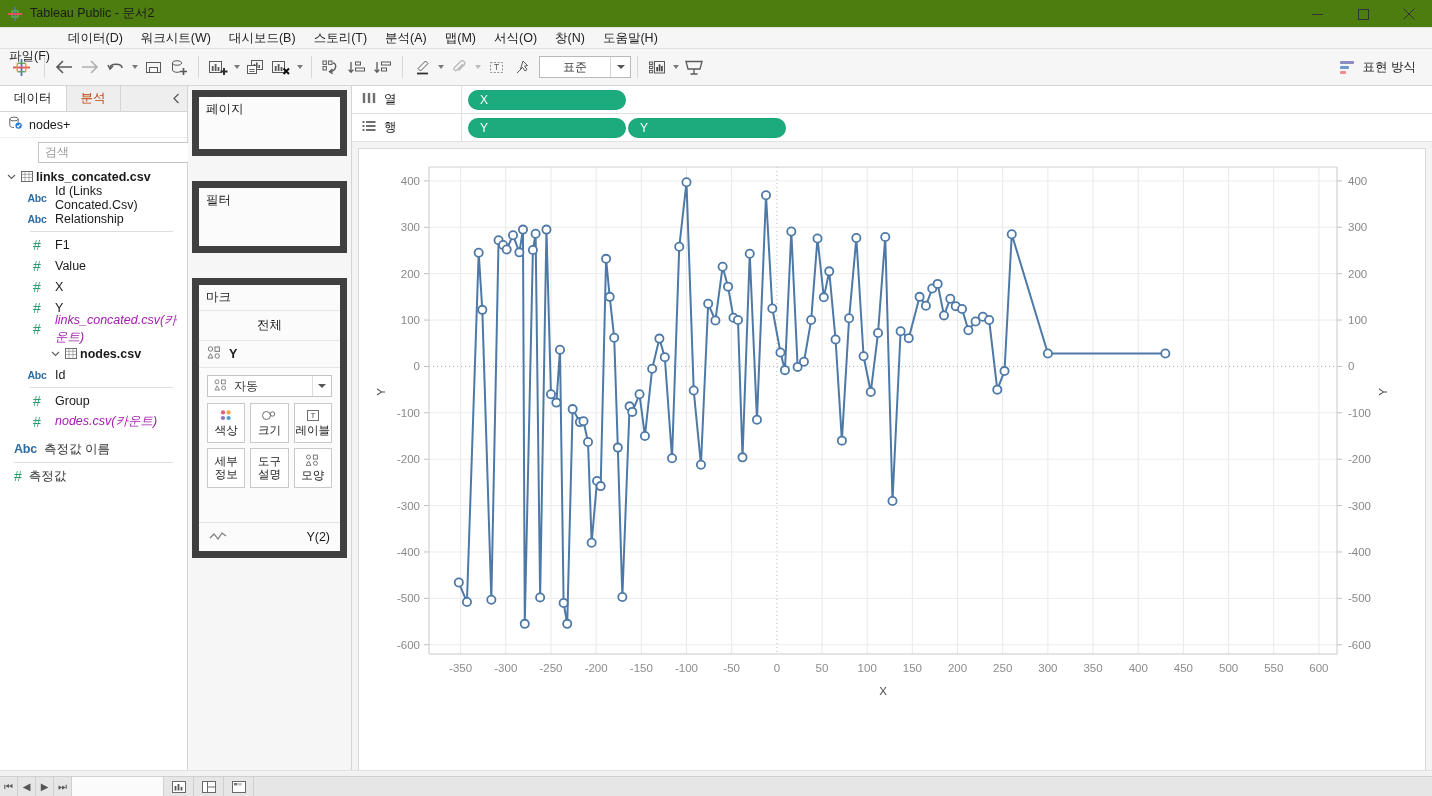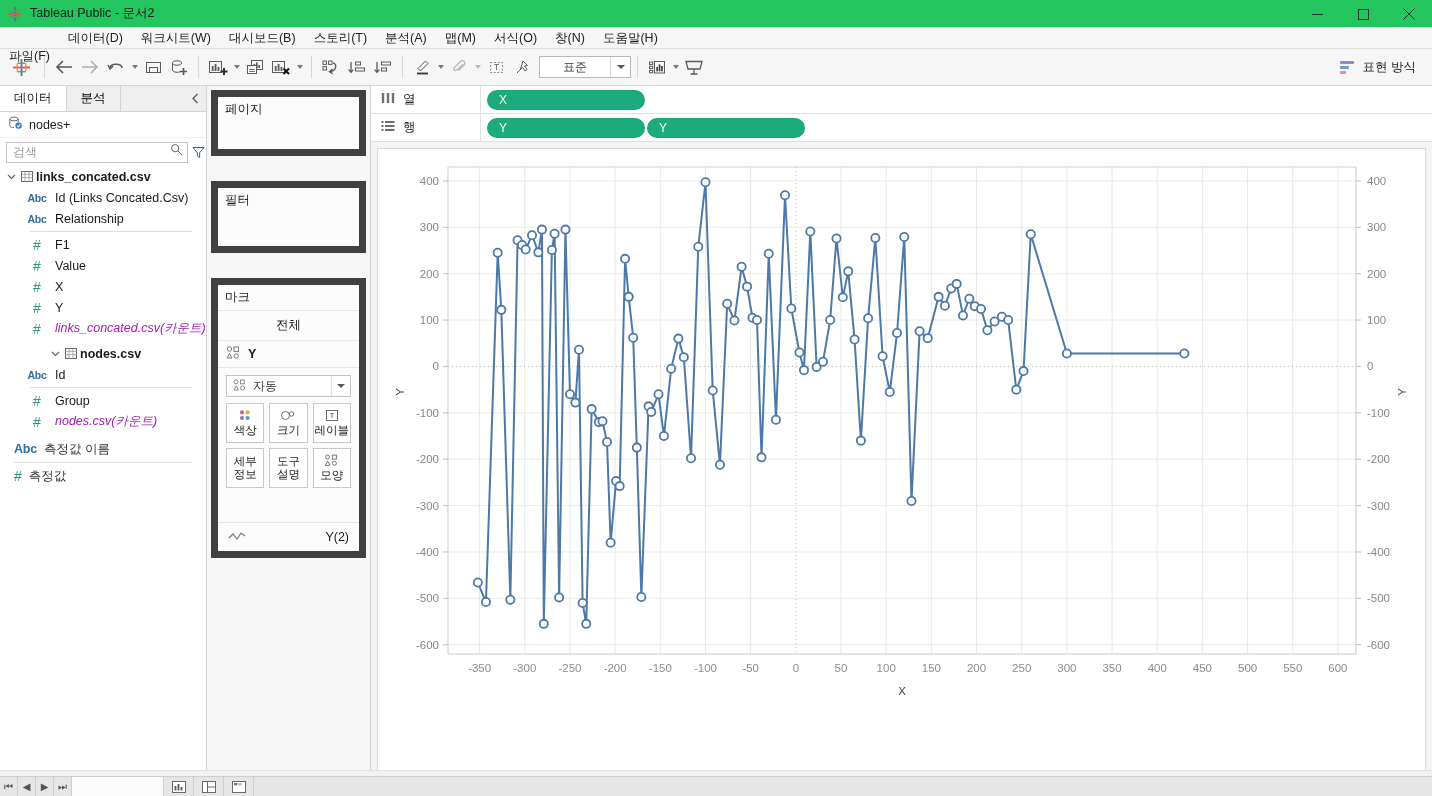--- a/index.html
+++ b/index.html
@@ -9,21 +9,21 @@
     overflow: hidden;
     background: #ffffff;
     font-family: "Liberation Sans", sans-serif;
     font-size: 12px;
     color: #333333;
   }
 
   
   .titlebar {
     height: 28px; display: flex; align-items: center;
-    background: #22c55e; border-bottom: 1px solid #e4e4e4;
+    background: #4d7c0f; border-bottom: 1px solid #e4e4e4;
     position: relative;
   }
   .tb-logo {
     width: 16px; height: 16px; margin-left: 7px; margin-right: 7px;
     position: relative; flex: none;
   }
   .tb-logo::before, .tb-logo::after {
     content: ""; position: absolute; background: #1f77b4;
   }
   .tb-logo::before { left: 7px; top: 1px; width: 2px; height: 14px; background:#4e79a7; }
@@ -84,33 +84,33 @@
   .showme-icon { width: 16px; height: 14px; position: relative; }
   .showme-icon i { position: absolute; height: 3px; border-radius: 1px; }
   .showme-icon i:nth-child(1){ left:0; top:1px; width:14px; background:#8c8cc4; }
   .showme-icon i:nth-child(2){ left:0; top:6px; width:9px;  background:#6b9bd2; }
   .showme-icon i:nth-child(3){ left:0; top:11px; width:6px; background:#f08a8a; }
 
   
   .main { display: flex; height: 688px; }
 
   
-  .leftpane { width: 207px; border-right: 1px solid #d4d4d4; background: #fff; display: flex; flex-direction: column; }
+  .leftpane { width: 188px; border-right: 1px solid #d4d4d4; background: #fff; display: flex; flex-direction: column; }
   .dp-tabs { height: 26px; display: flex; align-items: stretch; background: #eeeeee; border-bottom: 1px solid #d4d4d4; }
   .dp-tab {
     padding: 0 14px; display: flex; align-items: center; font-size: 12.5px; color: #222;
   }
   .dp-tab.sel { background: #fff; border-right: 1px solid #d4d4d4; }
-  .dp-tab.unsel { border-right: 1px solid #d4d4d4; color:#000000; }
+  .dp-tab.unsel { border-right: 1px solid #d4d4d4; color:#c2410c; }
   .dp-collapse { margin-left: auto; width: 22px; display:flex; align-items:center; justify-content:center; color:#555; }
   .ds-row { height: 26px; display: flex; align-items: center; gap: 6px; padding: 0 8px; font-size: 12.5px; color:#1a1a1a; border-bottom:1px solid #eee;}
   .searchrow { height: 28px; display: flex; align-items: center; gap: 4px; padding: 3px 6px; }
   .searchbox {
     flex: 1; height: 21px; border: 1px solid #c4c4c4; background: #fff;
-    display: flex; padding: 0 4px;
+    display: flex; padding: 0 4px; margin-left: 32px;
   }
   .searchbox input {
     border: none; outline: none; flex: 1; font-size: 12px; font-family: inherit; color: #333;
     background: transparent; min-width: 0;
   }
   .searchbox input::placeholder { color: #9a9a9a; }
   .mini-btn { width: 20px; height: 21px; display:flex; align-items:center; justify-content:center; color:#5d5d5d; }
   .sec-title { font-size: 12.5px; color: #1a1a1a; padding: 4px 0 3px 14px; }
   .tree { font-size: 12.5px; }
   .tnode { display: flex; align-items: center; height: 21px; padding-left: 4px; }

